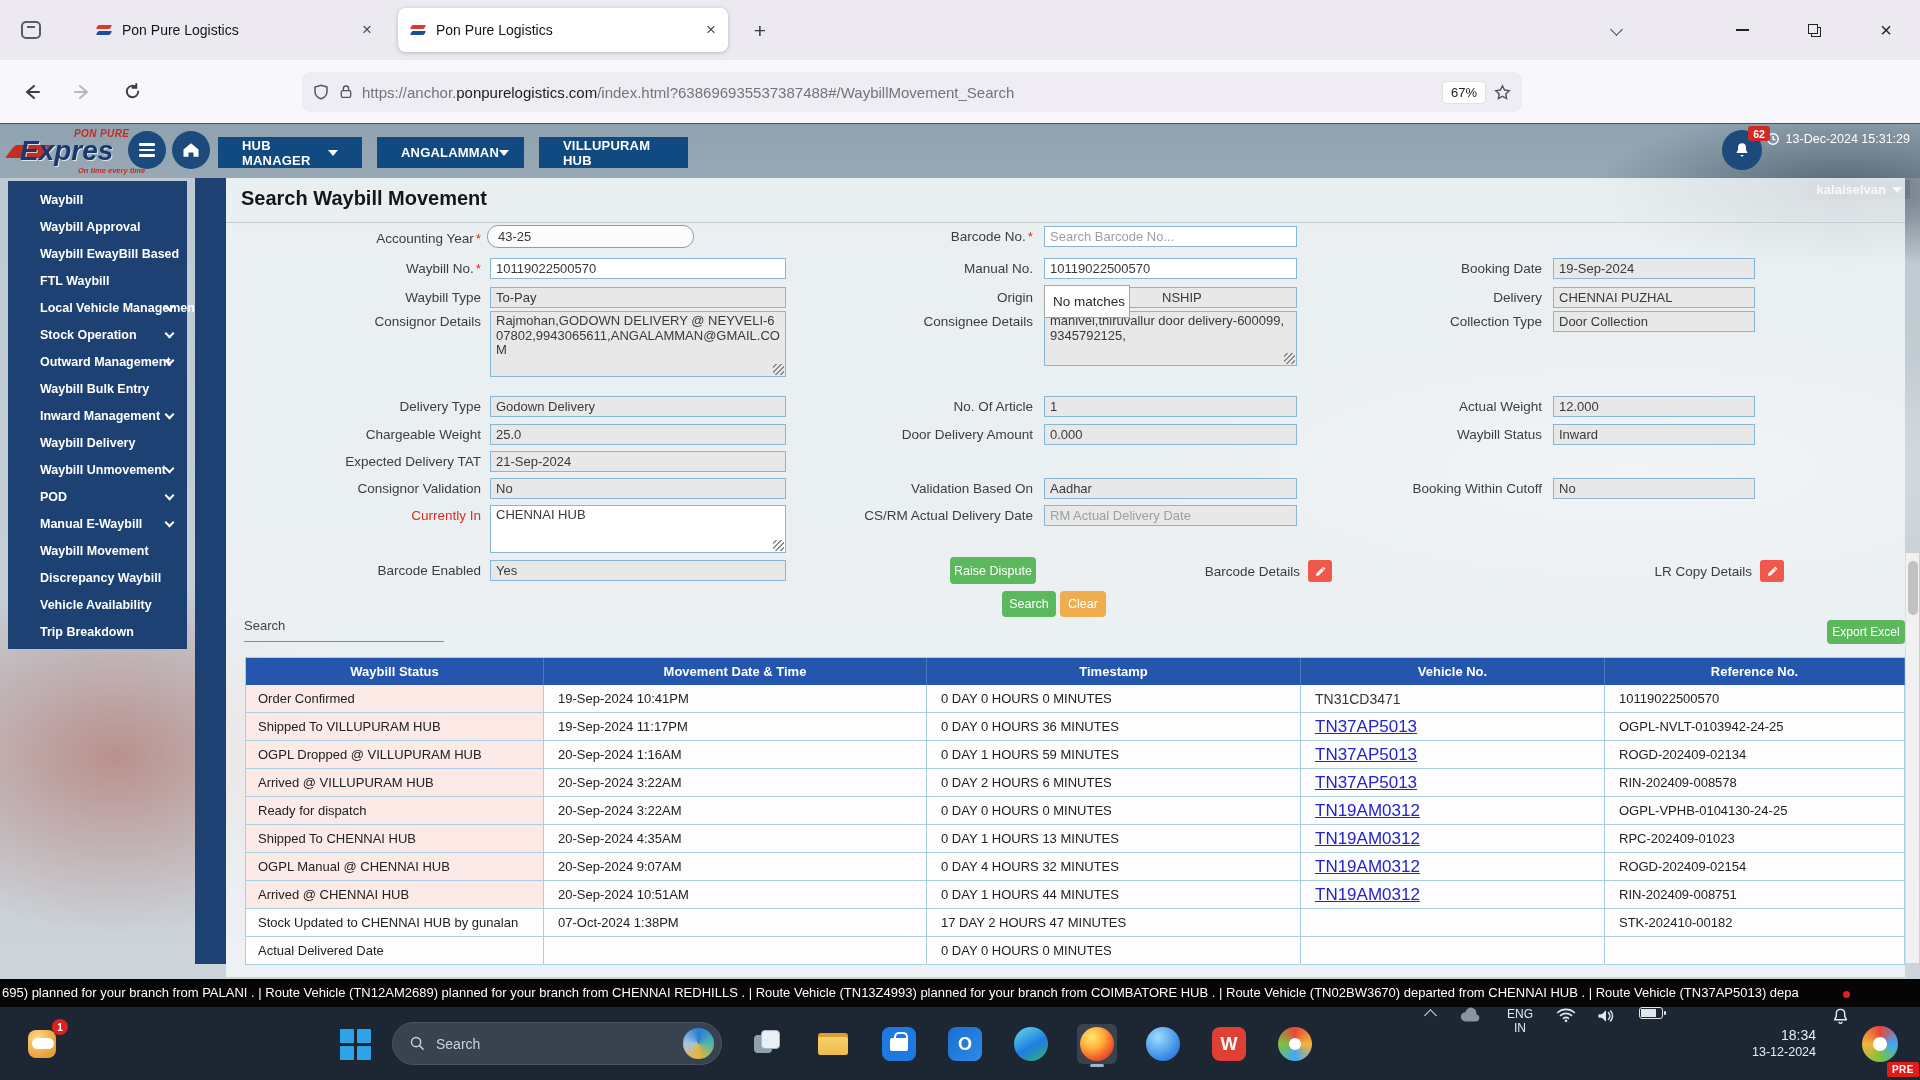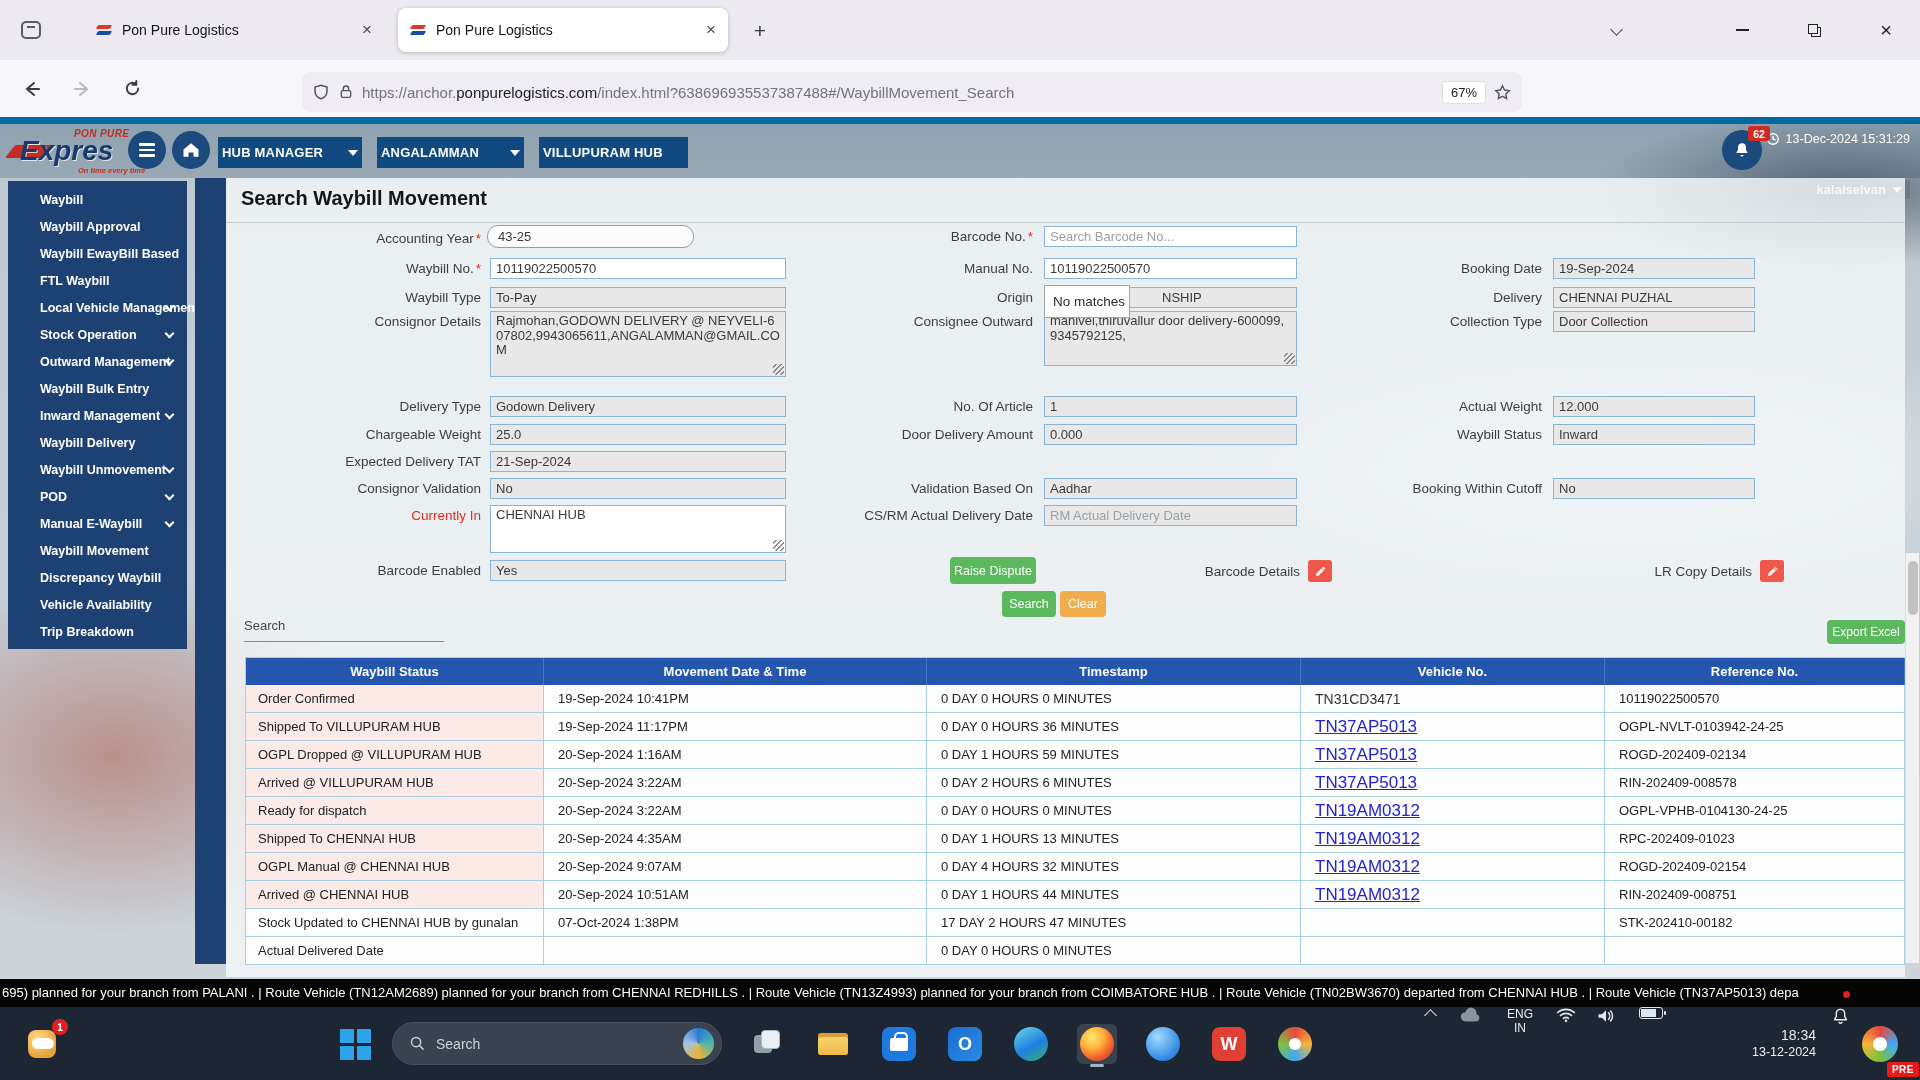--- a/index.html
+++ b/index.html
@@ -21,21 +21,21 @@
 .tx{margin-left:auto;font-size:17px;color:#4a4a52}
 .ntab{position:absolute;left:745px;top:16px;width:30px;height:30px;font-size:21px;color:#3a3a42;display:flex;align-items:center;justify-content:center}
 .cdown{display:inline-block;width:9px;height:9px;border-right:1.8px solid #3f3f46;border-bottom:1.8px solid #3f3f46;transform:rotate(45deg)}
 .tlist{position:absolute;left:1612px;top:20px}
 .wbtn{position:absolute;top:14px;width:40px;height:32px;display:flex;align-items:center;justify-content:center;color:#222}
 .wmin i{display:block;width:13px;height:2px;background:#222}
 .wmax i{display:block;width:10px;height:10px;border:1.6px solid #222;background:#eceaf0;margin:3px 0 0 3px}
 .wmax b{position:absolute;width:10px;height:10px;border:1.6px solid #222;margin:-3px 0 0 -3px;background:#eceaf0}
 .wcls{font-size:20px;font-weight:400}
 
-#toolbar{position:absolute;left:0;top:60px;width:1920px;height:64px;background:#f8f7fb;border-bottom:7px solid #0369a1;display:flex;align-items:center}
+#toolbar{position:absolute;left:0;top:60px;width:1920px;height:64px;background:#f8f7fb;border-bottom:1px solid #0369a1;display:flex;align-items:center}
 .navbtn{width:36px;height:36px;margin-left:14px;display:flex;align-items:center;justify-content:center;border-radius:6px;color:#3c3c43}
 .navbtn.dis{color:#b7b7bd}
 .urlpill{position:absolute;left:302px;top:12px;width:1220px;height:40px;background:#efedf3;border-radius:8px;display:flex;align-items:center;padding:0 10px;gap:8px}
 .urlpill .utxt{font-size:15px;white-space:nowrap;overflow:hidden}
 .u-dim{color:#74737a}.u-dark{color:#1b1b1f}
 .zoombadge{margin-left:auto;background:#fff;border-radius:4px;font-size:13px;color:#222;padding:3px 8px;box-shadow:0 0 0 1px rgba(0,0,0,.06)}
 .rtools{position:absolute;right:10px;top:74px;display:flex;gap:20px;align-items:center}
 .rtools .ic{width:32px;height:32px;display:flex;align-items:center;justify-content:center;color:#3c3c43}
 .dlblue{color:#2b6fd8}
 .bluedot{position:absolute;width:8px;height:8px;background:#2b6fd8;border-radius:50%;margin:-18px 0 0 18px}
@@ -48,21 +48,21 @@
  radial-gradient(720px 210px at 85% 40%, rgba(255,255,255,.55), transparent 65%),
  linear-gradient(180deg,#8fa2af 0,#98a9b5 54px,#bfc9d1 54px,#ccd4da 100%)}
 
 .logo{position:absolute;left:10px;top:3px;width:170px;height:50px}
 .lsw{position:absolute;left:0;top:18px;width:40px;height:13px;background:#c22e23;transform:skewX(-38deg);border-radius:2px}
 .l1{position:absolute;left:64px;top:1px;font:italic 700 10px "Liberation Sans",sans-serif;color:#c22e23;letter-spacing:.4px}
 .l2{position:absolute;left:10px;top:8px;font:italic 800 28px "Liberation Sans",sans-serif;color:#173a6e;text-shadow:1px 1px 0 rgba(255,255,255,.7)}
 .l3{position:absolute;left:68px;top:39px;font:italic 700 7.5px "Liberation Sans",sans-serif;color:#c22e23}
 .cbtn{position:absolute;top:7px;width:38px;height:38px;border-radius:50%;background:#1c4a7d;display:flex;align-items:center;justify-content:center;flex-direction:column;gap:3px}
 .cbtn .bar{width:16px;height:2.4px;background:#fff;border-radius:1px}
-.hmenu{position:absolute;top:13px;height:31px;background:#114a80;color:#fff;font-size:13px;font-weight:700;display:flex;align-items:center;padding:0 4px;letter-spacing:.2px}
+.hmenu{position:absolute;top:13px;height:31px;background:#114a80;color:#fff;font-size:13px;font-weight:700;display:flex;align-items:center;padding:0 24px;letter-spacing:.2px}
 .hmenu .car{margin-left:auto;width:0;height:0;border-left:5px solid transparent;border-right:5px solid transparent;border-top:6px solid #fff}
 .hdate{position:absolute;right:10px;top:8px;display:flex;align-items:center;gap:6px;color:#fff;font-size:12.5px}
 .bellw{position:absolute;left:1722px;top:6px;width:40px;height:40px;border-radius:50%;background:#1c4a7d;display:flex;align-items:center;justify-content:center}
 .bellb{position:absolute;left:1748px;top:2px;min-width:22px;height:15px;background:#cf2b24;color:#fff;font-size:10.5px;font-weight:700;border-radius:3px;display:flex;align-items:center;justify-content:center;padding:0 3px}
 .huser{position:absolute;right:10px;top:56px;color:#fff;font-size:13px;font-weight:700;display:flex;align-items:center;gap:6px;background:rgba(96,110,123,.55);padding:2px 8px;border-radius:2px}
 .huser .car{width:0;height:0;border-left:5px solid transparent;border-right:5px solid transparent;border-top:6px solid #fff}
 
 #sidebar{position:absolute;left:8px;top:57px;width:179px;height:468px;background:#1d4173;padding-top:5px}
 .sitem{position:relative;height:27px;display:flex;align-items:center;padding-left:32px;color:#fff;font-size:12.5px;font-weight:600;white-space:nowrap}
 .sitem .chev{position:absolute;right:14px;top:9px;width:7px;height:7px;border-right:2px solid #fff;border-bottom:2px solid #fff;transform:rotate(45deg)}
@@ -386,21 +386,21 @@
 
     <div class="flabel" style="left:560px;top:48px;width:247px"><span>Barcode No.</span><span class="req">*</span></div>
     <div class="fv white" style="left:818px;top:48px;width:253px"><span class="ph">Search Barcode No...</span></div>
     <div class="flabel" style="left:560px;top:80px;width:247px"><span>Manual No.</span></div>
     <div class="fv white" style="left:818px;top:80px;width:253px"><span>10119022500570</span></div>
     <div class="flabel" style="left:560px;top:109px;width:247px"><span>Origin</span></div>
     <div class="fv" style="left:818px;top:109px;width:253px"><span class="ovv">NSHIP</span></div>
     <div class="popup">
         <span>No matches</span>
       </div>
-    <div class="flabel" style="left:560px;top:133px;width:247px"><span>Consignee Outward</span></div>
+    <div class="flabel" style="left:560px;top:133px;width:247px"><span>Consignee Details</span></div>
     <div class="fv ta" style="left:818px;top:133px;width:253px;height:55px"><span>manivel,thiruvallur door delivery-600099,9345792125,</span></div>
     <div class="flabel" style="left:560px;top:218px;width:247px"><span>No. Of Article</span></div>
     <div class="fv" style="left:818px;top:218px;width:253px"><span>1</span></div>
     <div class="flabel" style="left:560px;top:246px;width:247px"><span>Door Delivery Amount</span></div>
     <div class="fv" style="left:818px;top:246px;width:253px"><span>0.000</span></div>
     <div class="flabel" style="left:560px;top:300px;width:247px"><span>Validation Based On</span></div>
     <div class="fv" style="left:818px;top:300px;width:253px"><span>Aadhar</span></div>
     <div class="flabel" style="left:560px;top:327px;width:247px"><span>CS/RM Actual Delivery Date</span></div>
     <div class="fv" style="left:818px;top:327px;width:253px"><span class="ph">RM Actual Delivery Date</span></div>
 

